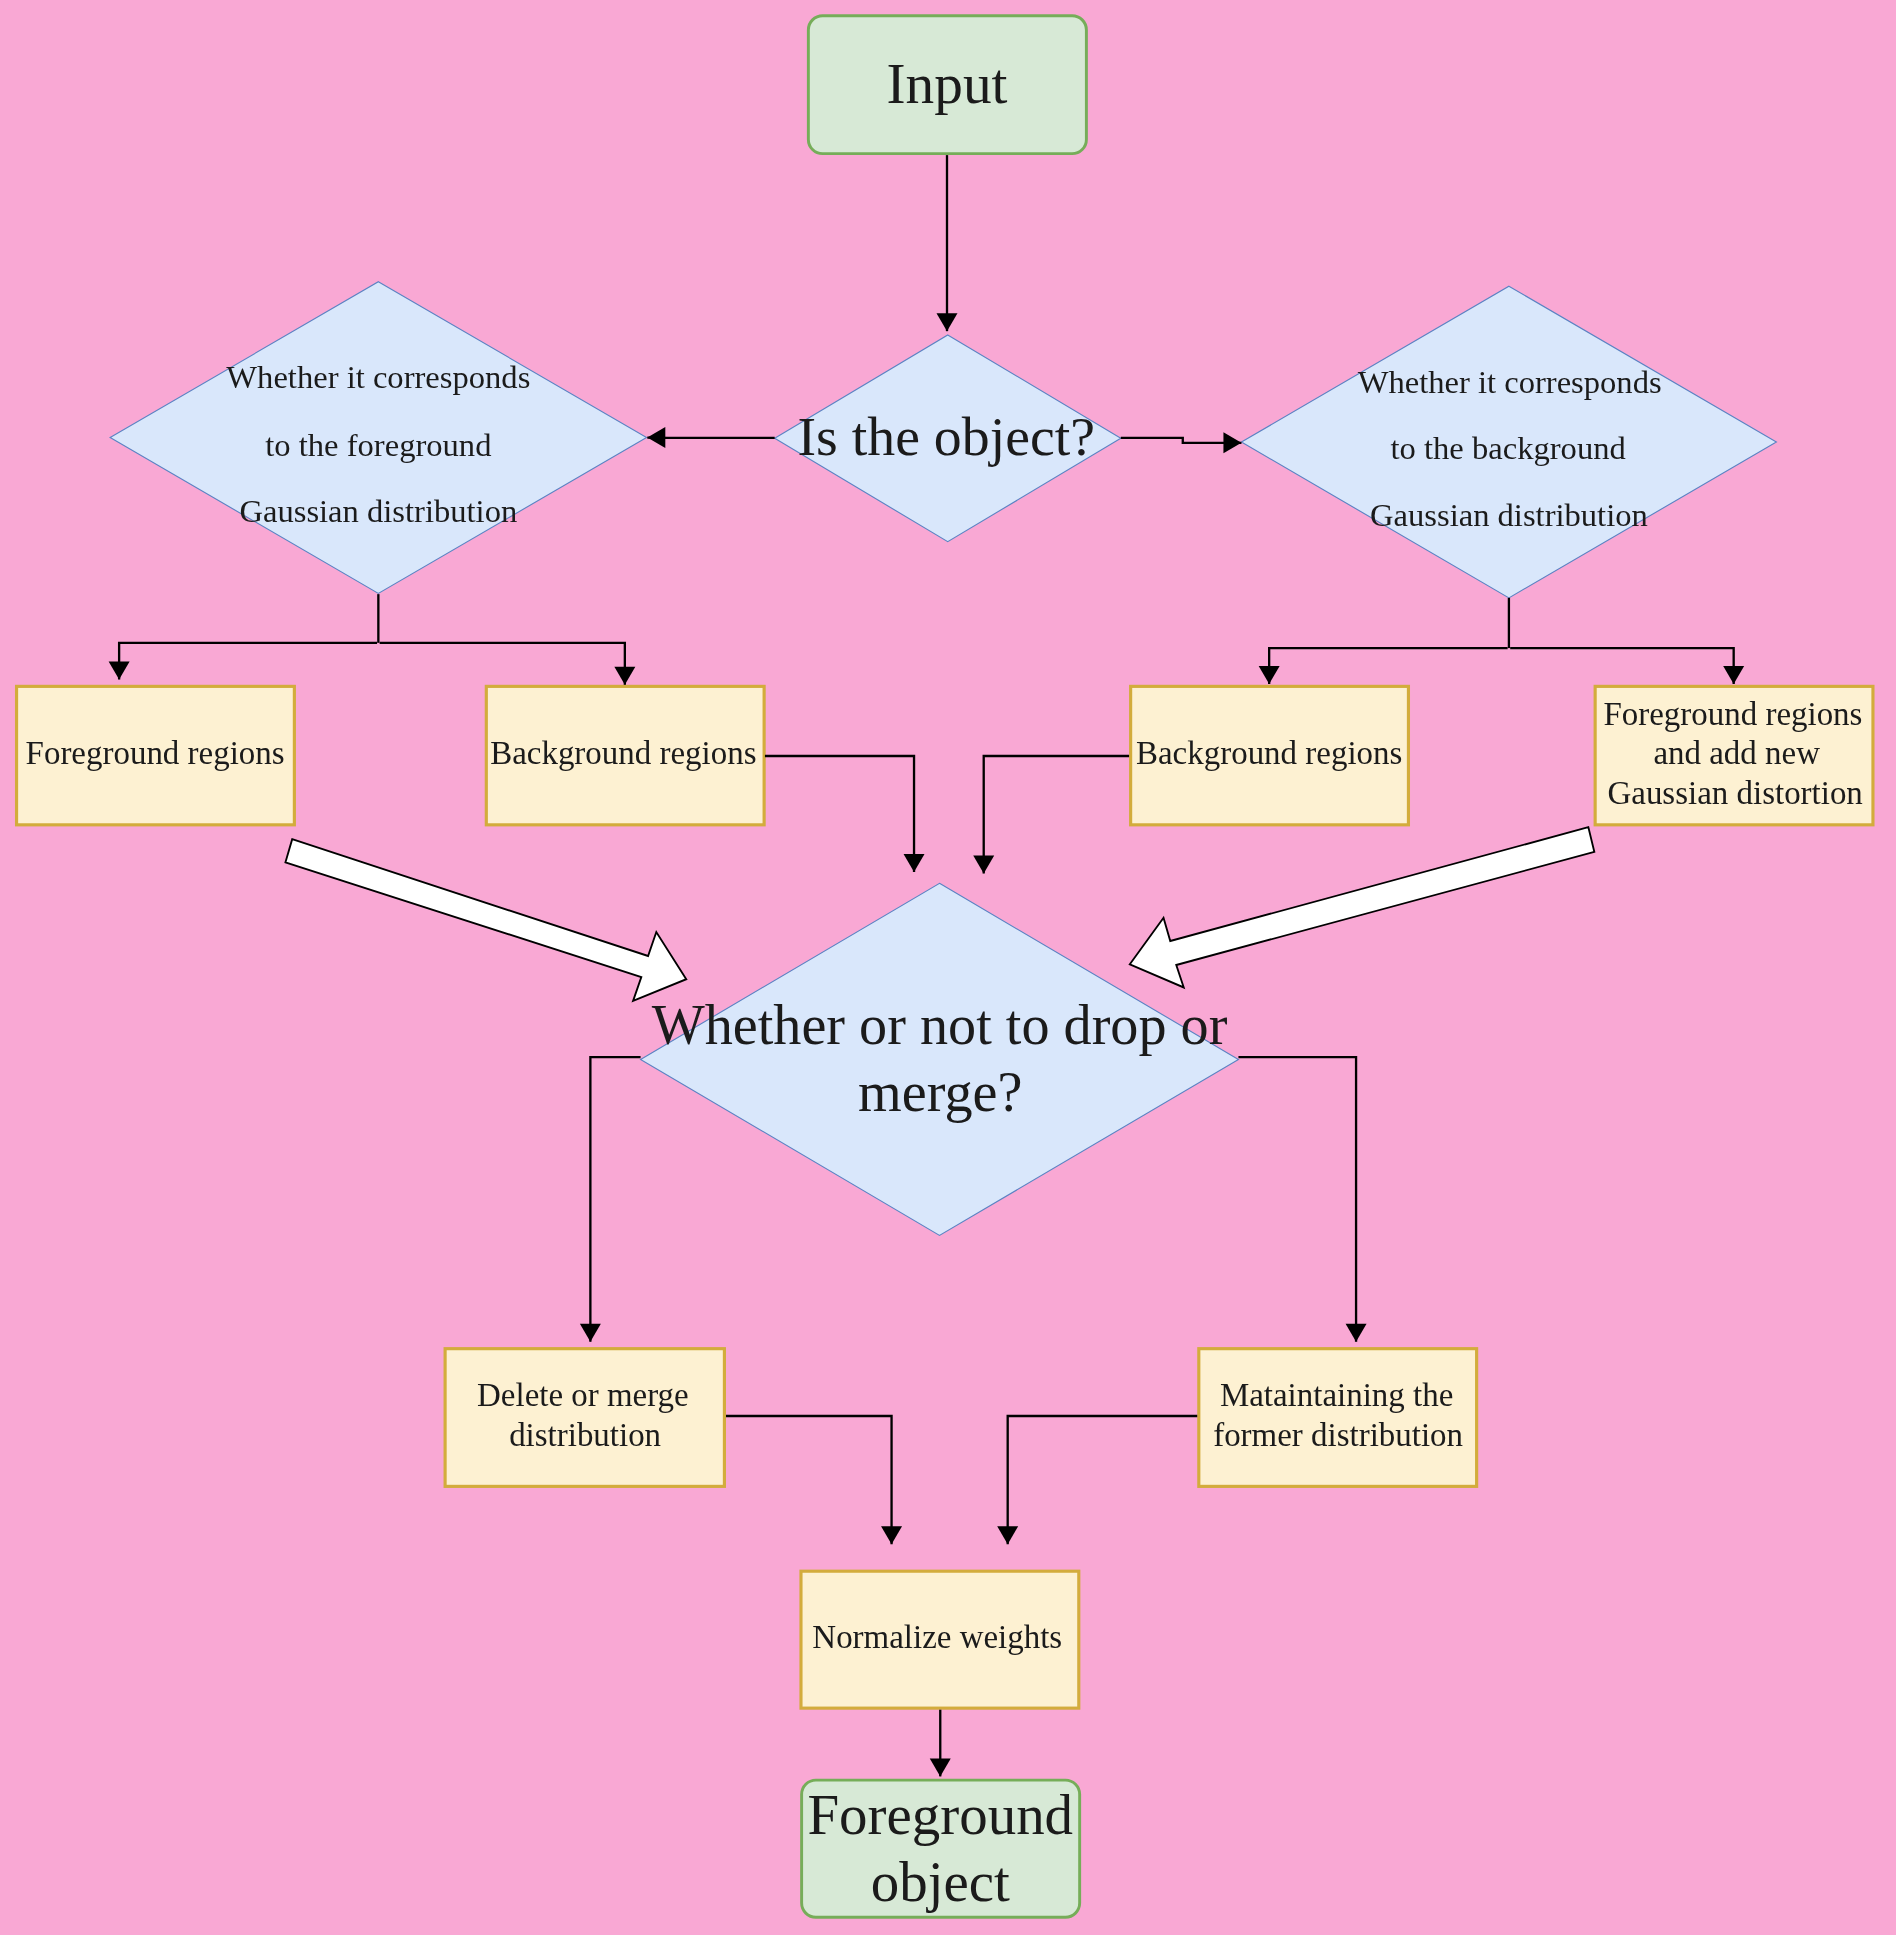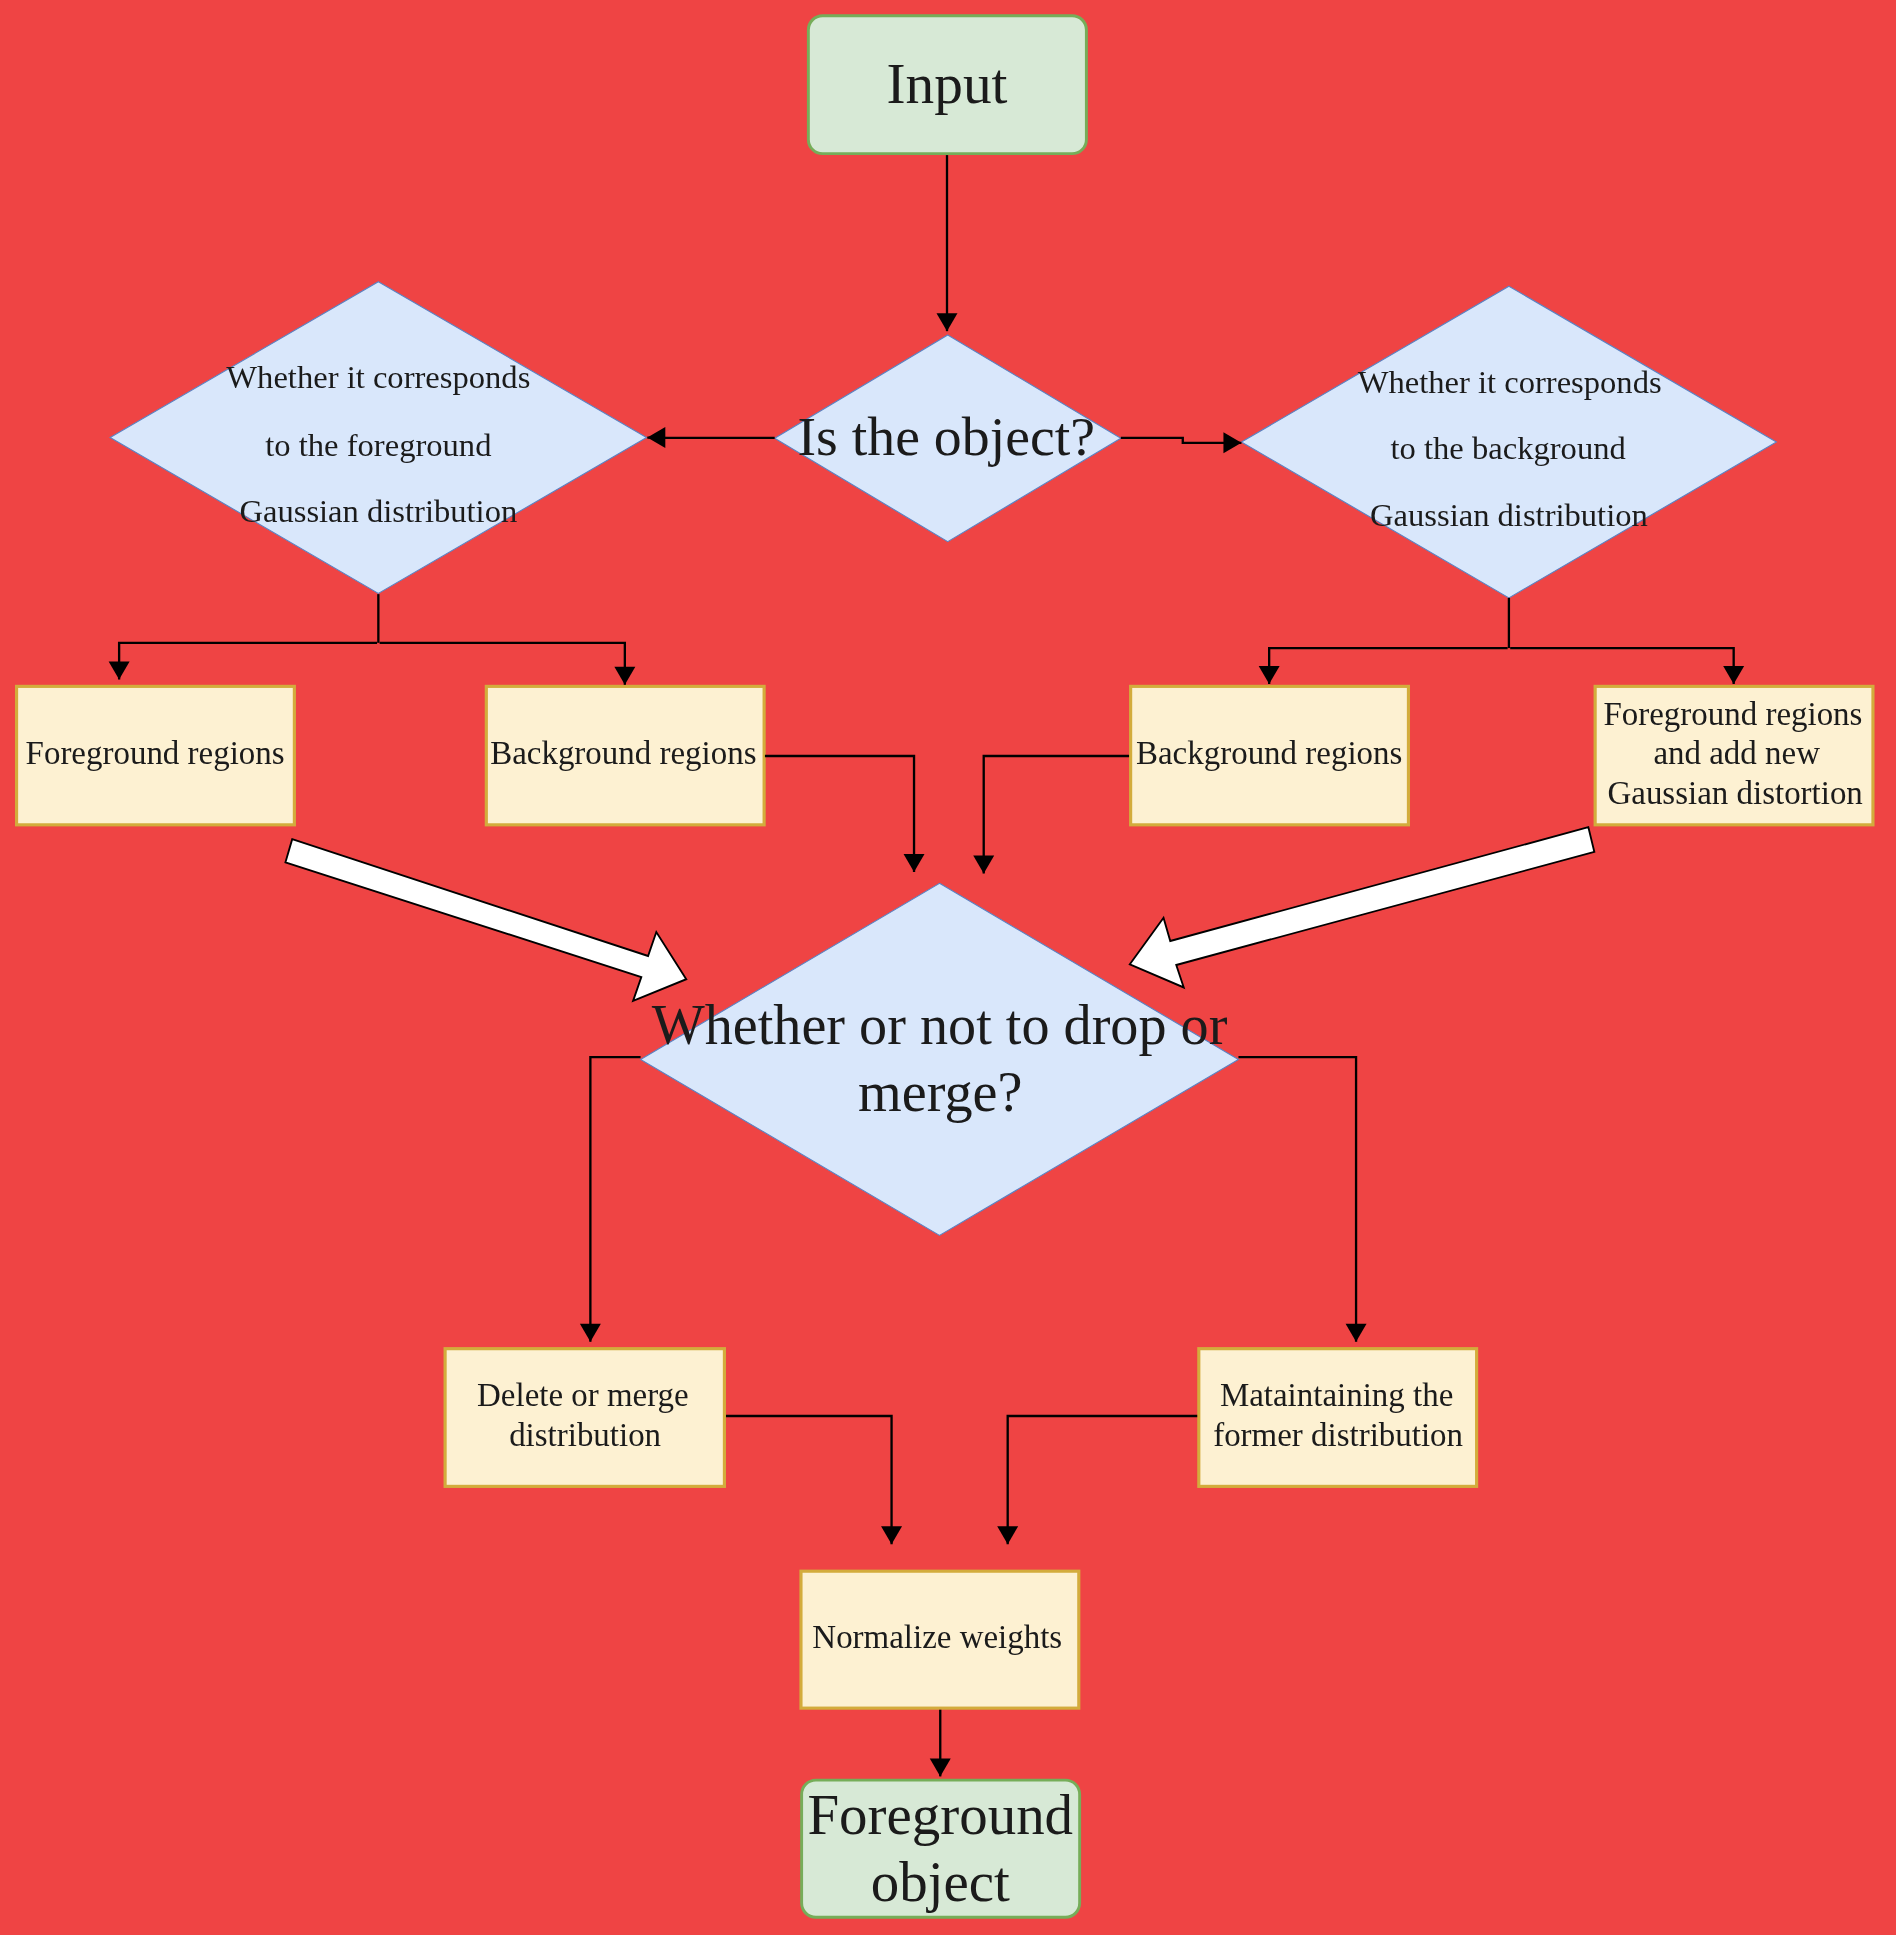--- a/index.html
+++ b/index.html
@@ -1,16 +1,16 @@
 <!DOCTYPE html>
 <html style="font-size:12px"><head>
 <meta charset="utf-8">
 <style>
   html,body{margin:0;padding:0;background:#ffffff;}
-  #page{position:relative;width:1897px;height:1936px;background:#ef4444;overflow:hidden;}
+  #page{position:relative;width:1897px;height:1936px;background:#f9a8d4;overflow:hidden;}
   #chart{display:block;}
   text{font-family:"Liberation Serif",serif;}
 </style>
 </head>
 <body>
 
 <div id="page">
 <svg id="chart" width="1897" height="1936" viewBox="0 0 2532 2584">
 <g>
   <rect x="1078.95" y="20.95" width="371.1" height="184.1" rx="19" ry="19" fill="#D7E9D6" stroke="#76AD59" stroke-width="3.9"></rect>

